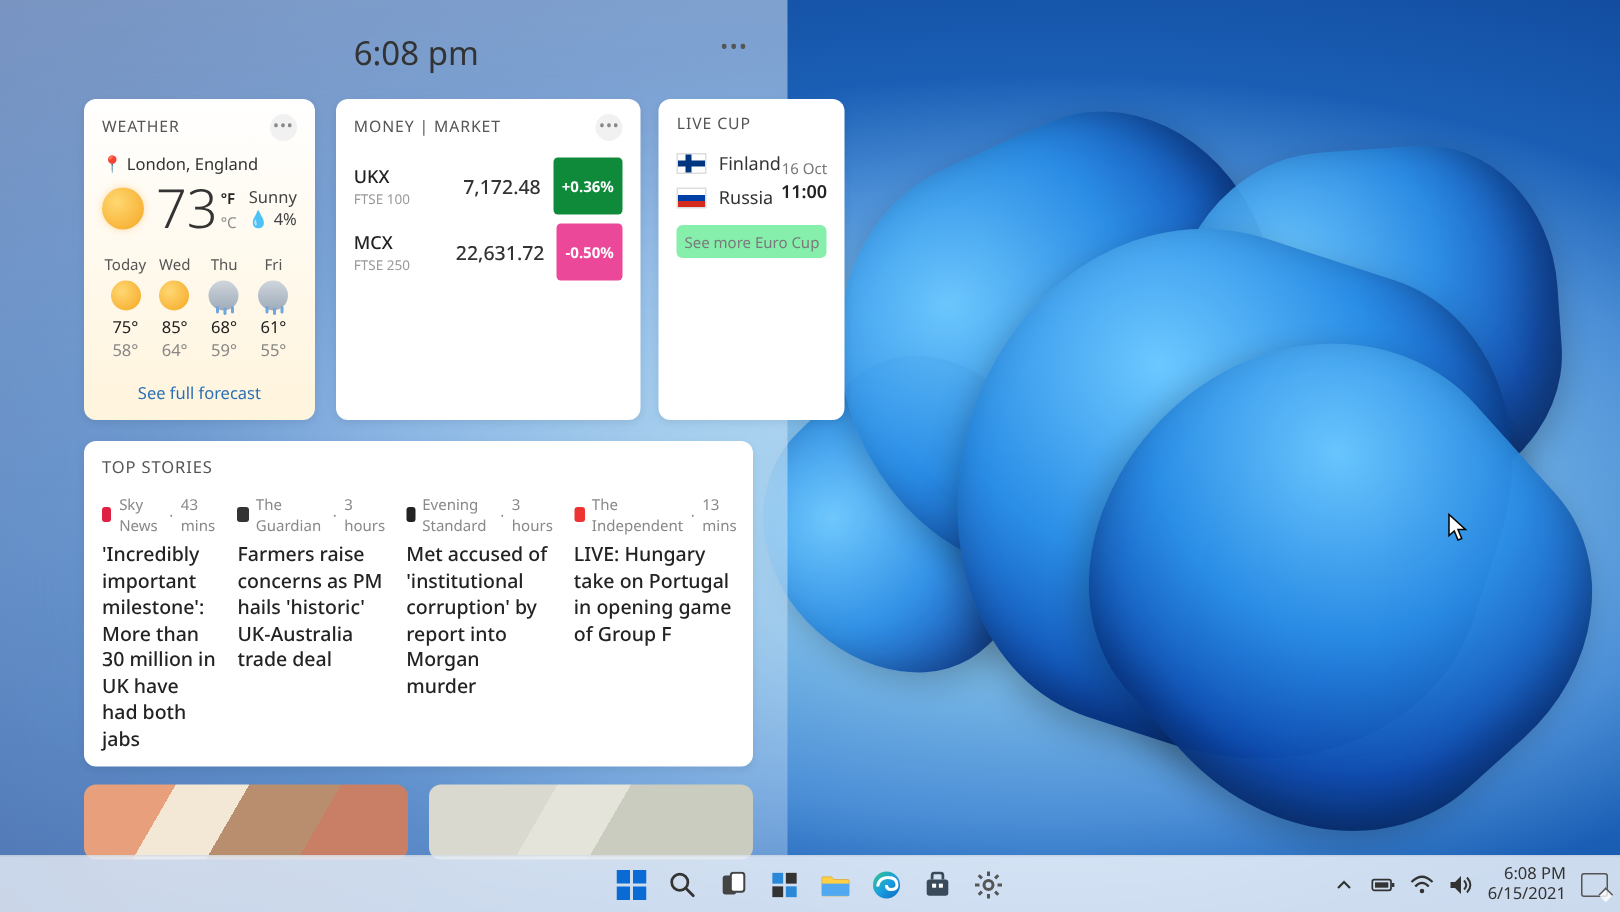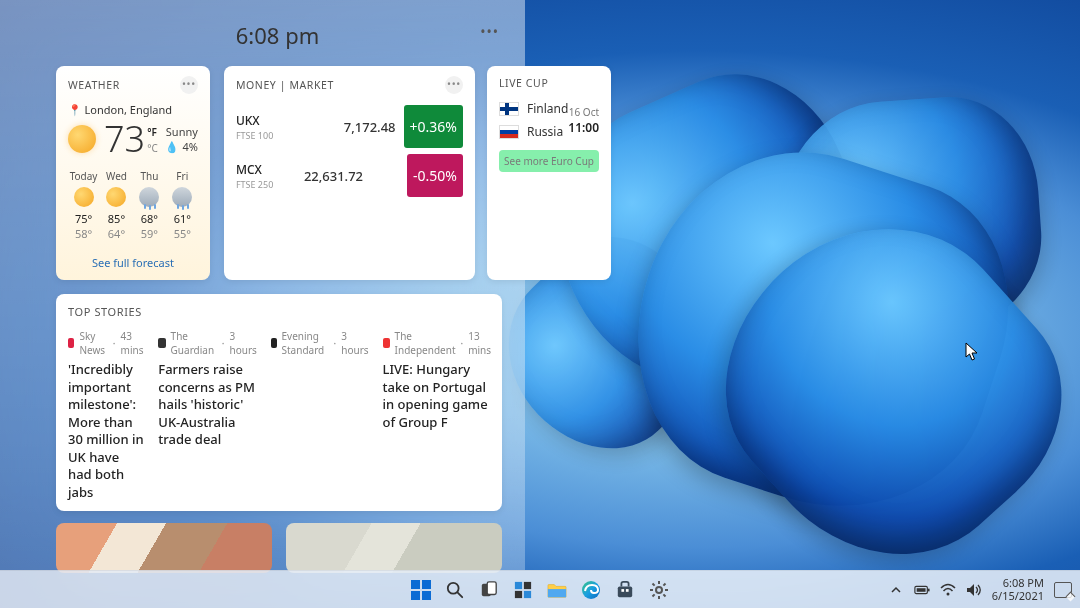--- a/index.html
+++ b/index.html
@@ -66,22 +66,22 @@
   .fday .lo{font-size:11px;color:#888;}
   .wlink{ text-align:center; color:#2a6fb5; font-size:11px; margin-top:14px; cursor:pointer;}
 
   
   .rightcol { display:flex; flex-direction:row; gap:12px; flex:1; }
   .money-card .mrow{ display:flex; align-items:center; padding:3px 0; gap:8px;}
   .money-card .sym{flex:0 0 60px;}
   .money-card .symc{font-size:12px;color:#222;font-weight:500;}
   .money-card .symn{font-size:9px;color:#999;}
   .money-card .val{flex:1; text-align:right; font-size:13px; font-weight:500;}
-  .chg{font-size:14px; color:#fff; border-radius:3px; padding:12px 6px; min-width:42px; text-align:center;}
-  .chg.up{background:#0f8a3a;} .chg.down{background:#be185d;margin-left:36px;}
+  .chg{font-size:10px; color:#fff; border-radius:3px; padding:12px 6px; min-width:42px; text-align:center;font-weight:bold;}
+  .chg.up{background:#0f8a3a;} .chg.down{background:#ec4899;}
 
   .euro-card { padding-bottom:8px;}
   .euro-header{font-size:10.5px;color:#555;letter-spacing:.6px;margin-bottom:10px;}
   .match{display:flex; align-items:center; font-size:12px; color:#333;}
   .teams{display:flex; flex-direction:column; gap:6px;}
   .team{display:flex; align-items:center; gap:8px;}
   .flag{width:20px;height:14px;border:1px solid #ddd;}
   .flag.fi{background:#fff; position:relative;}
   .flag.fi::before{content:"";position:absolute;left:5px;top:0;width:4px;height:100%;background:#003580;}
   .flag.fi::after{content:"";position:absolute;left:0;top:4px;width:100%;height:4px;background:#003580;}
@@ -247,20 +247,21 @@
         <div class="story">
           <div class="src"><span class="srcdot" style="background:#d24"></span><span>Sky News</span> · <span>43 mins</span></div>
   <div class="hl">'Incredibly important milestone': More than 30 million in UK have had both jabs</div>
         </div>
         <div class="story">
           <div class="src"><span class="srcdot" style="background:#333"></span><span>The Guardian</span> · <span>3 hours</span></div>
   <div class="hl">Farmers raise concerns as PM hails 'historic' UK-Australia trade deal</div>
         </div>
         <div class="story">
           <div class="src"><span class="srcdot" style="background:#222"></span><span>Evening Standard</span> · <span>3 hours</span></div>
+  <div class="hl">Met accused of 'institutional corruption' by report into Morgan murder</div>
         </div>
         <div class="story">
           <div class="src"><span class="srcdot" style="background:#e33"></span><span>The Independent</span> · <span>13 mins</span></div>
   <div class="hl">LIVE: Hungary take on Portugal in opening game of Group F</div>
         </div>
       </div>
   </div>
 
   <div class="thumbs">
     <div class="thumb a"></div>

